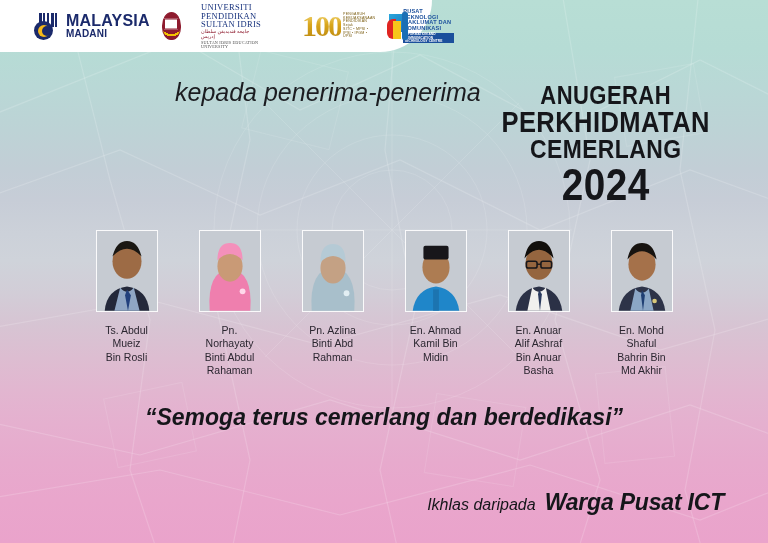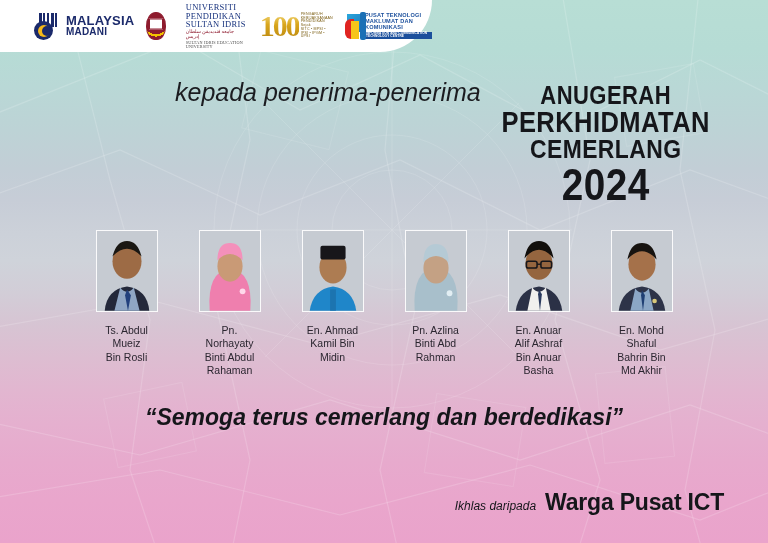--- a/index.html
+++ b/index.html
@@ -83,21 +83,21 @@
   .madani-mark .moon:after{
     content:""; position:absolute; left:4.5px; top:1px;
     width:10px; height:10px; border-radius:50%; background:#1b2a6b;
   }
   .madani-text{ line-height:.98; }
   .madani-text div{
     font-family:"Liberation Sans", sans-serif;
     font-weight:bold; color:#1b2a6b;
     letter-spacing:.2px;
   }
-  .madani-text .l1{ font-size:13px; }
+  .madani-text .l1{ font-size:16px; }
   .madani-text .l2{ font-size:10px; }
 
   
   .logo-upsi{ display:flex; align-items:center; gap:20px; }
   .upsi-crest{
     width:26px; height:28px; border-radius:50% 50% 46% 46%;
     background:radial-gradient(circle at 50% 38%, #fdfdfd 0 22%, #8e1b2e 22% 62%, #f2c200 62% 74%, #8e1b2e 74% 100%);
     border:1px solid #8e1b2e;
     position:relative;
   }
@@ -110,21 +110,21 @@
   .upsi-words div{
     font-family:"Liberation Serif", serif;
     color:#17327d; font-size:8.5px; letter-spacing:.3px;
   }
   .upsi-words .sub{
     font-size:4.2px; color:#4a4a4a; letter-spacing:.2px; margin-top:2px;
   }
   .upsi-words .jawi{ font-size:5px; color:#8e1b2e; }
 
   
-  .logo-100{ display:flex; align-items:center; gap:2px; }
+  .logo-100{ display:flex; align-items:center; gap:2px;margin-left:27px; }
   .hundred{
     font-family:"Liberation Serif", serif;
     font-weight:bold; font-size:30px;
     letter-spacing:-2px;
     background:linear-gradient(180deg,#f7e08a 0%,#d9a61c 45%,#b9860f 100%);
     -webkit-background-clip:text; background-clip:text;
     color:transparent;
     line-height:1;
   }
   .hundred-side{ line-height:1.05; }
@@ -236,29 +236,30 @@
 
   
   .footer{
     position:absolute; right:44px; top:489px;
     display:flex; align-items:baseline; gap:9px;
     z-index:4;
   }
   .f-ikhlas{
     font-family:"Liberation Sans", sans-serif;
     font-style:italic;
-    font-size:12px;
+    font-size:16px;
     color:#15161a;
   }
   .f-warga{
     font-family:"Liberation Sans", sans-serif;
     font-weight:bold;
     font-size:23px;
     color:#15161a;
     letter-spacing:-.2px;
+    font-style:italic;
   }
 </style>
 </head>
 <body>
 
 <div id="poster">
 
   <div class="artwork">
     <svg viewBox="0 0 768 543" preserveAspectRatio="none">
       <g stroke="#ffffff" stroke-opacity="0.30" fill="none" stroke-width="1.2">
@@ -388,44 +389,44 @@
       </div>
       <div class="pname">Pn. Norhayaty
 Binti Abdul
 Rahaman</div>
     </div>
 
     <div class="person">
       <div class="photo">
         <svg viewBox="0 0 62 82">
             <rect width="62" height="82" fill="#c6cbd2"></rect>
+          <path d="M9 82 q-3 -42 22 -46 q25 4 22 46z" fill="#a8bfcb"></path>
+          <ellipse cx="31" cy="38" rx="13" ry="16" fill="#c4a184"></ellipse>
+          <path d="M18 32 q13 -13 26 0 q0 -19 -13 -19 q-13 0 -13 19z" fill="#b5cad5"></path>
+          <circle cx="45" cy="64" r="3" fill="#e2eef3"></circle>
+        </svg>
+      </div>
+      <div class="pname">Pn. Azlina
+Binti Abd
+Rahman</div>
+    </div>
+
+    <div class="person">
+      <div class="photo">
+        <svg viewBox="0 0 62 82">
+            <rect width="62" height="82" fill="#c6cbd2"></rect>
           <ellipse cx="31" cy="37" rx="14" ry="17" fill="#ad7c52"></ellipse>
           <rect x="18" y="15" width="26" height="14" rx="2" fill="#17161a"></rect>
           <path d="M7 82 q3 -22 24 -25 q21 3 24 25z" fill="#1f86c9"></path>
           <path d="M28 60 h6 v22 h-6z" fill="#1c74b0"></path>
         </svg>
       </div>
       <div class="pname">En. Ahmad
 Kamil Bin
 Midin</div>
-    </div>
-
-    <div class="person">
-      <div class="photo">
-        <svg viewBox="0 0 62 82">
-            <rect width="62" height="82" fill="#c6cbd2"></rect>
-          <path d="M9 82 q-3 -42 22 -46 q25 4 22 46z" fill="#a8bfcb"></path>
-          <ellipse cx="31" cy="38" rx="13" ry="16" fill="#c4a184"></ellipse>
-          <path d="M18 32 q13 -13 26 0 q0 -19 -13 -19 q-13 0 -13 19z" fill="#b5cad5"></path>
-          <circle cx="45" cy="64" r="3" fill="#e2eef3"></circle>
-        </svg>
-      </div>
-      <div class="pname">Pn. Azlina
-Binti Abd
-Rahman</div>
     </div>
 
     <div class="person">
       <div class="photo">
         <svg viewBox="0 0 62 82">
             <rect width="62" height="82" fill="#c6cbd2"></rect>
           <ellipse cx="31" cy="33" rx="14" ry="17" fill="#95653f"></ellipse>
           <path d="M16 28 q15 -18 30 0 q-3 -18 -15 -18 q-12 0 -15 18z" fill="#120f0c"></path>
           <rect x="18" y="31" width="11" height="7" rx="2" fill="none" stroke="#17161a" stroke-width="1.6"></rect>
           <rect x="33" y="31" width="11" height="7" rx="2" fill="none" stroke="#17161a" stroke-width="1.6"></rect>

